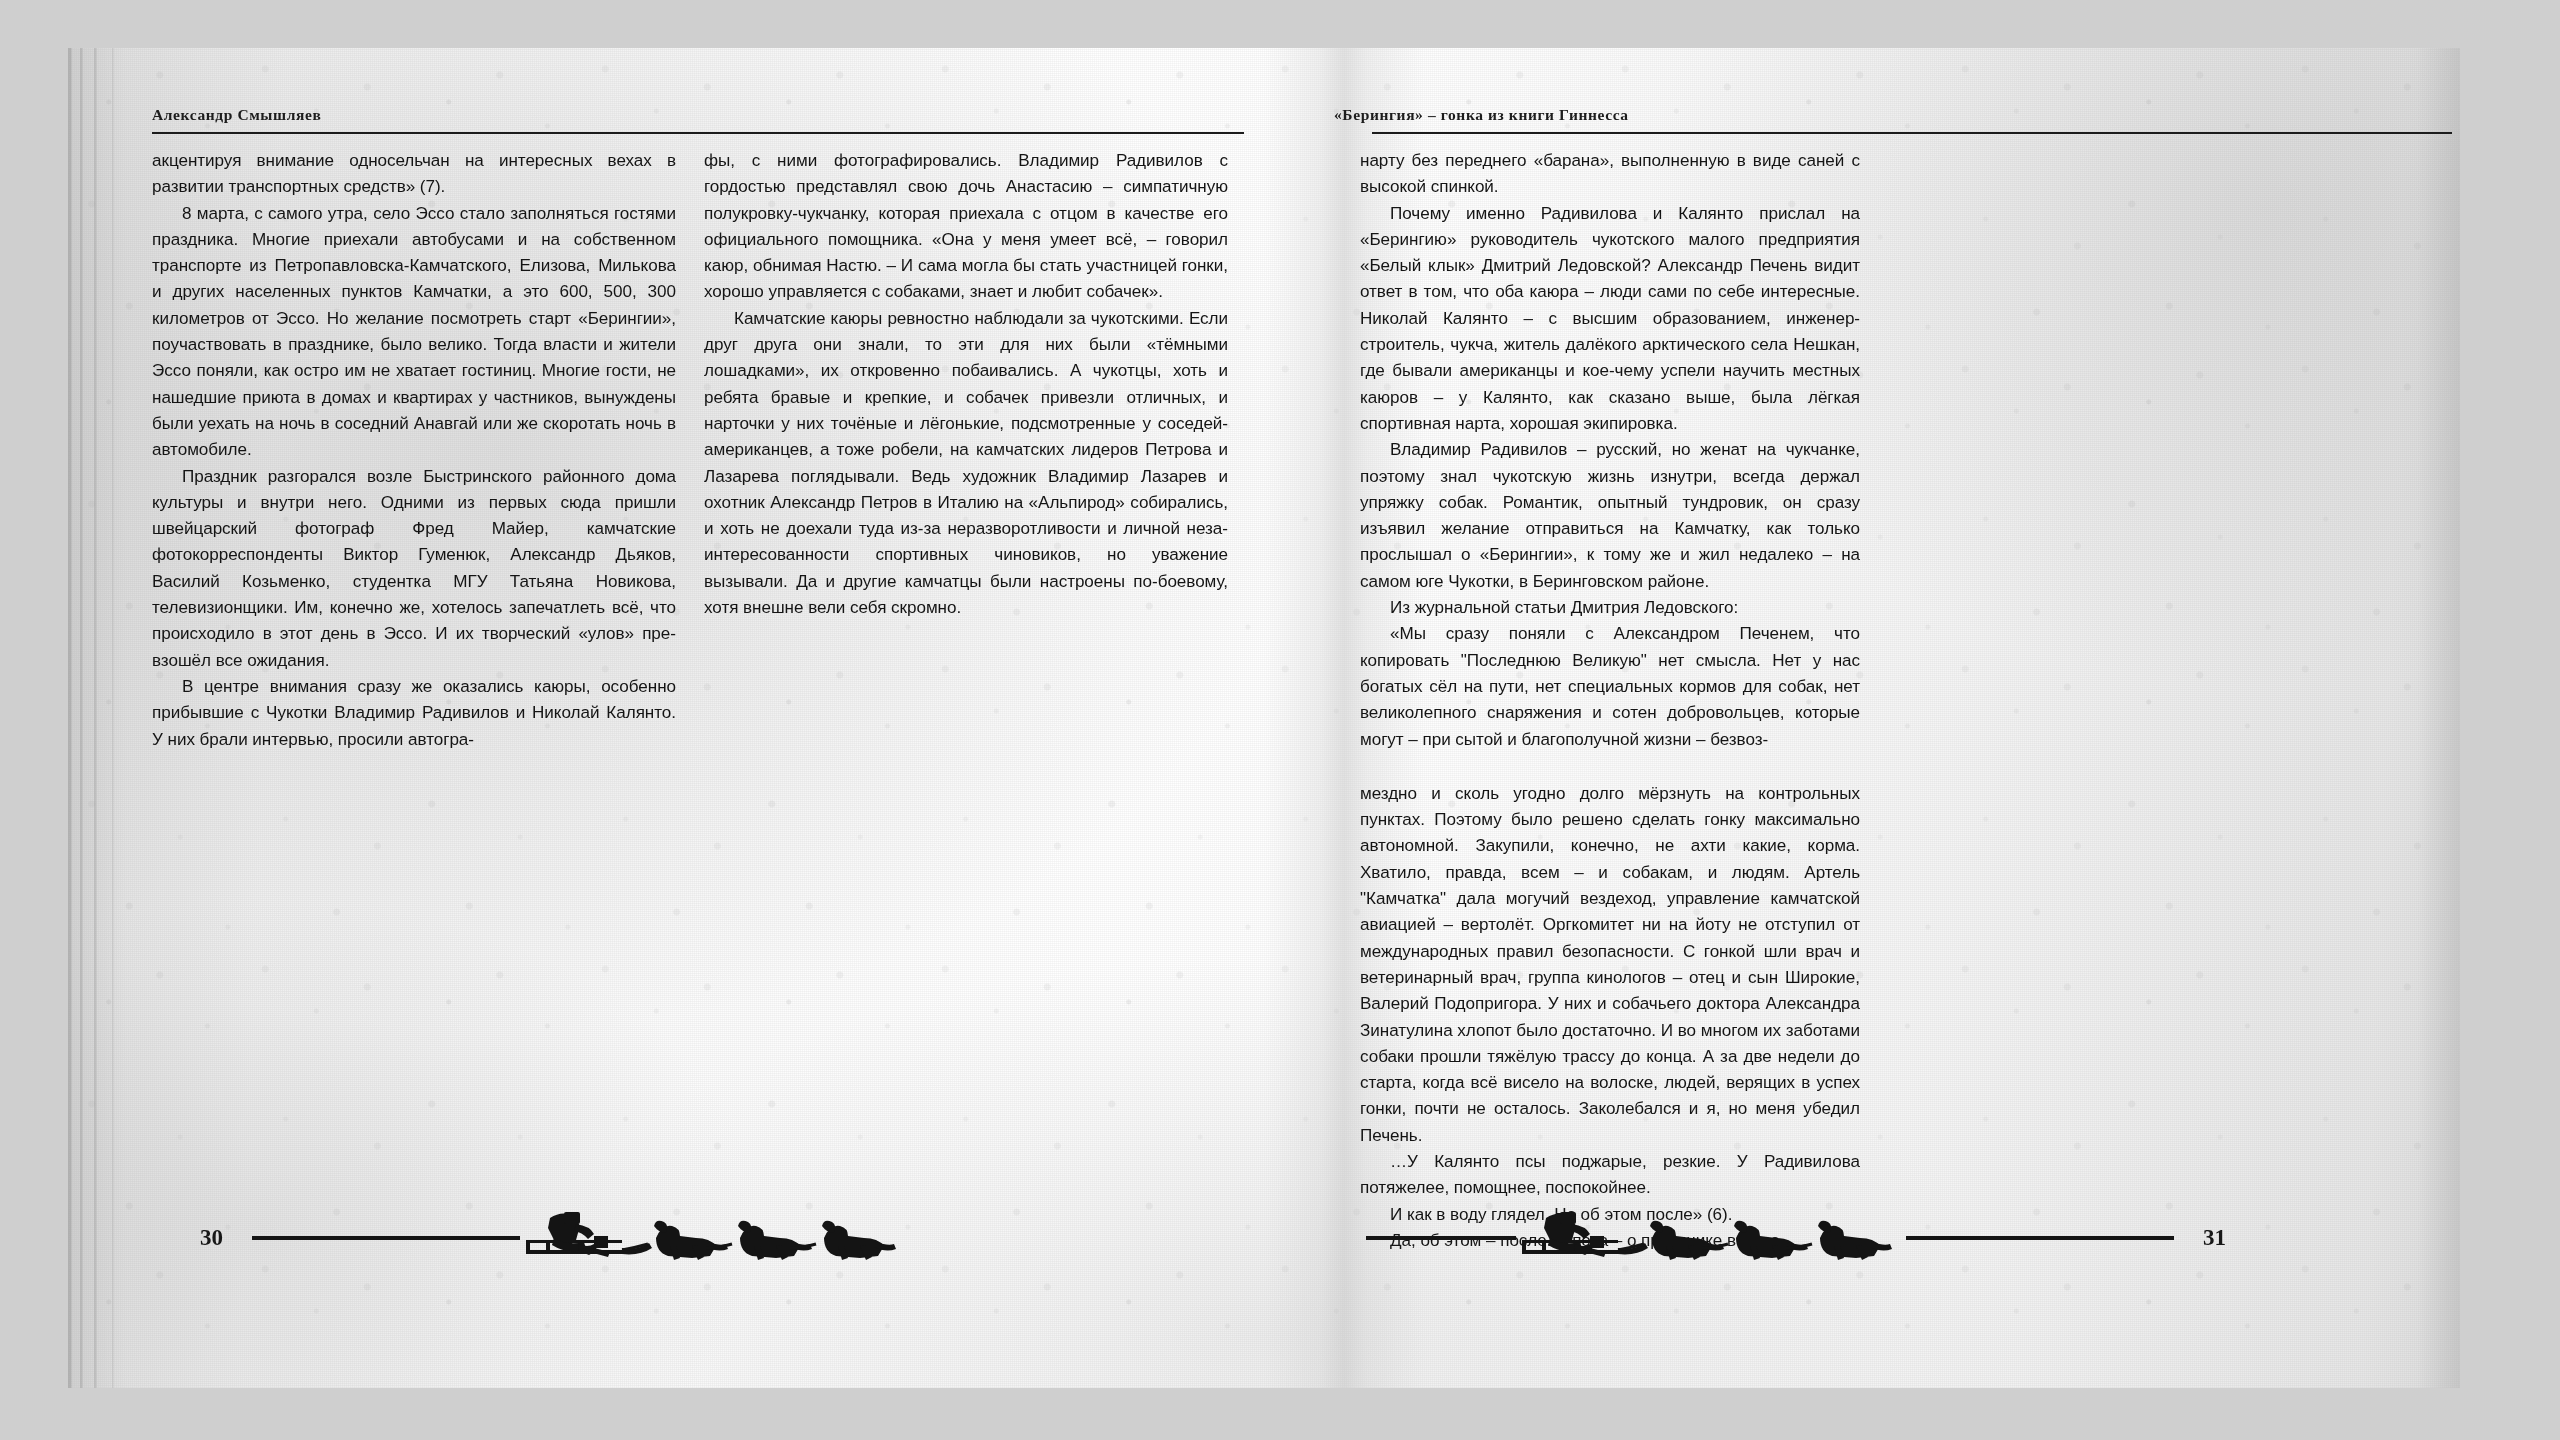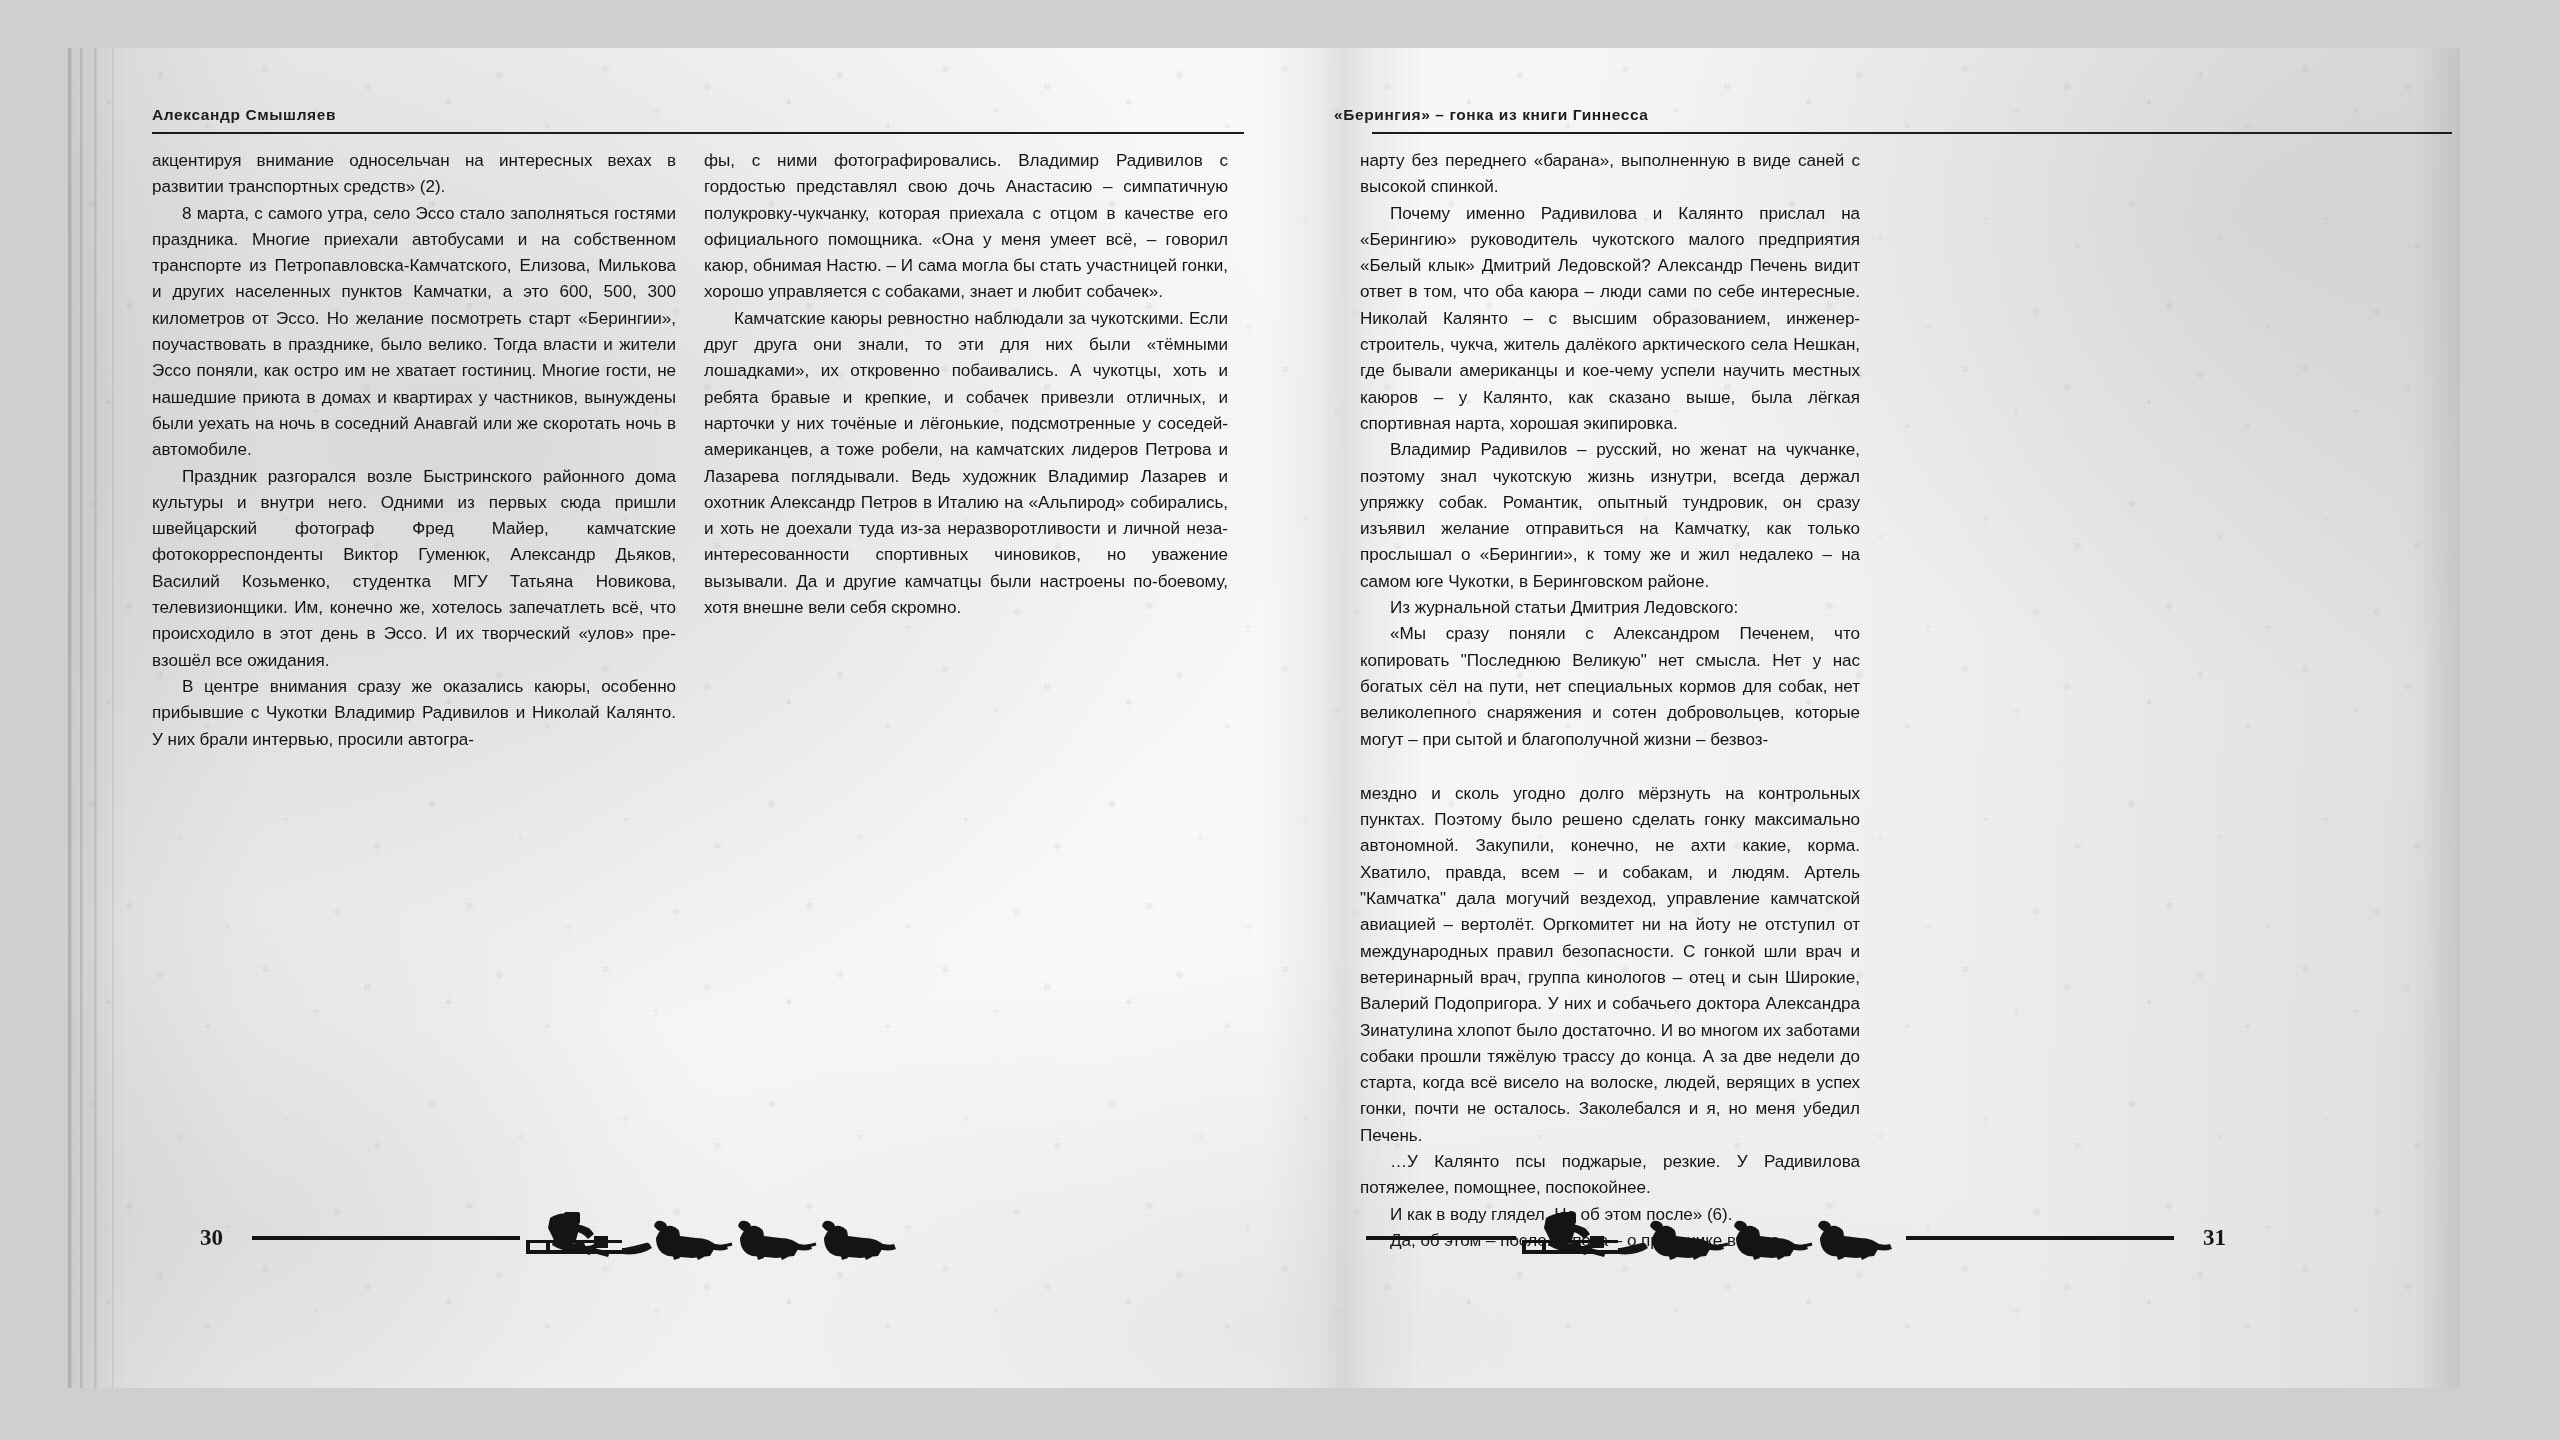--- a/index.html
+++ b/index.html
@@ -75,21 +75,21 @@
       rgba(205,205,205,.30) 64%,
       rgba(255,255,255,0) 100%);
   }
   
   .page{position:absolute;top:0;height:100%;}
   #page-left{left:60px;width:1130px;}
   #page-right{left:1290px;width:1070px;}
 
   .runhead{
     position:absolute;top:58px;width:100%;
-    font-family:Liberation Sans, sans-serif;
+    font-family:Liberation Serif, serif;
     font-weight:bold;
     font-size:15.5px;
     letter-spacing:.6px;
     color:#1d1d1d;
   }
   #page-left .runhead{left:24px;text-align:left;}
   #page-right .runhead{left:-24px;}
   .runrule{
     position:absolute;top:84px;height:2px;background:#1c1c1c;
   }
@@ -147,21 +147,21 @@
   <div id="edge-right"></div>
   <div id="gutter"></div>
 
   <div class="page" id="page-left">
 
     <div class="runhead">Александр Смышляев</div>
     <div class="runrule"></div>
 
     <div class="cols">
       <div class="col">
-        <p class="noind">акцентируя внимание односельчан на ин­тересных вехах в развитии транспортных средств» (2).</p>
+        <p class="noind">акцентируя внимание односельчан на ин­тересных вехах в развитии транспортных средств» (7).</p>
         <p>8 марта, с самого утра, село Эссо ста­ло заполняться гостями праздника. Многие приехали автобусами и на собственном транспорте из Петропавловска-Камчатско­го, Елизова, Милькова и других населен­ных пунктов Камчатки, а это 600, 500, 300 километров от Эссо. Но желание по­смотреть старт «Берингии», поучаствовать в празднике, было велико. Тогда власти и жители Эссо поняли, как остро им не хватает гостиниц. Многие гости, не нашед­шие приюта в домах и квартирах у част­ников, вынуждены были уехать на ночь в соседний Анавгай или же скоротать ночь в автомобиле.</p>
         <p>Праздник разгорался возле Быстрин­ского районного дома культуры и вну­три него. Одними из первых сюда пришли швейцарский фотограф Фред Майер, кам­чатские фотокорреспонденты Виктор Гу­менюк, Александр Дьяков, Василий Козь­менко, студентка МГУ Татьяна Новикова, телевизионщики. Им, конечно же, хотелось запечатлеть всё, что происходило в этот день в Эссо. И их творческий «улов» пре­взошёл все ожидания.</p>
         <p>В центре внимания сразу же оказались каюры, особенно прибывшие с Чукотки Владимир Радивилов и Николай Калянто. У них брали интервью, просили автогра-</p>
       </div>
       <div class="col">
         <p class="noind">фы, с ними фотографировались. Владимир Радивилов с гордостью представлял свою дочь Анастасию – симпатичную полукров­ку-чукчанку, которая приехала с отцом в качестве его официального помощника. «Она у меня умеет всё, – говорил каюр, обнимая Настю. – И сама могла бы стать участницей гонки, хорошо управляется с со­баками, знает и любит собачек».</p>
         <p>Камчатские каюры ревностно наблю­дали за чукотскими. Если друг друга они знали, то эти для них были «тёмными лошадками», их откровенно побаива­лись. А чукотцы, хоть и ребята бравые и крепкие, и собачек привезли отличных, и нарточки у них точёные и лёгонькие, подсмотренные у соседей-американцев, а тоже робели, на камчатских лидеров Петрова и Лазарева поглядывали. Ведь художник Владимир Лазарев и охотник Александр Петров в Италию на «Альпи­род» собирались, и хоть не доехали туда из-за неразворотливости и личной неза­интересованности спортивных чинови­ков, но уважение вызывали. Да и другие камчатцы были настроены по-боевому, хотя внешне вели себя скромно.</p>
       </div>
     </div>
 

